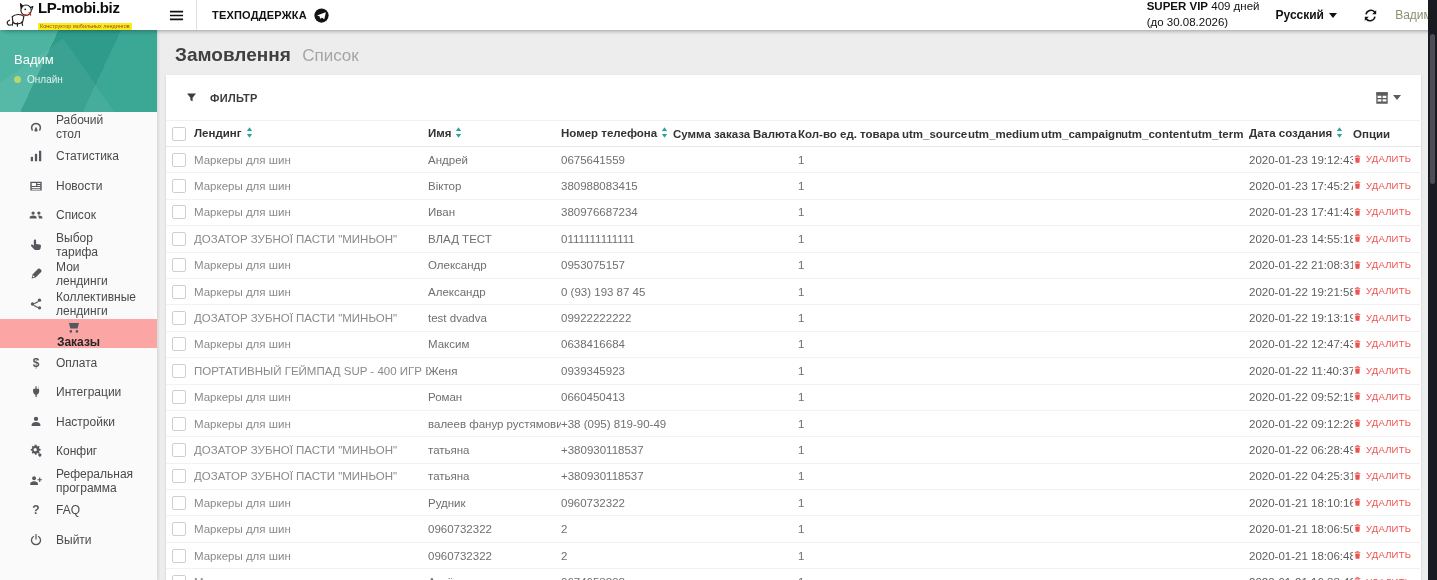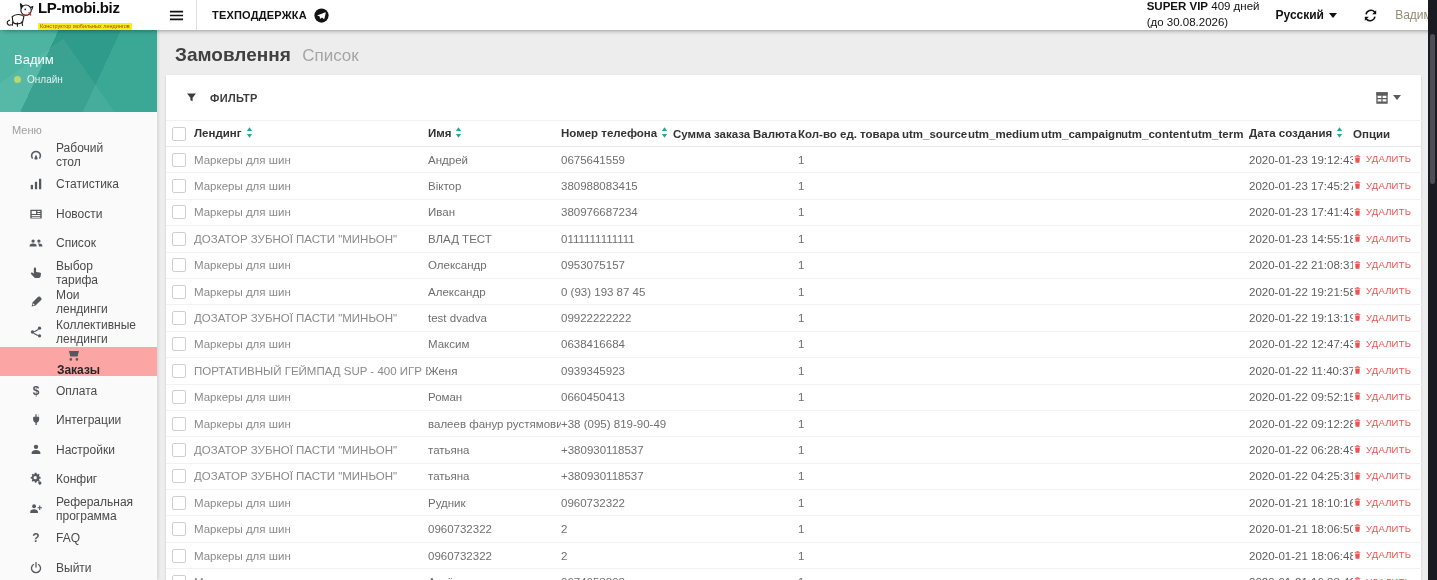--- a/index.html
+++ b/index.html
@@ -147,21 +147,20 @@
 <nav class="sidebar">
   <div class="sidebar-header">
     <div class="sh-inner">
       <div class="sh-name">Вадим</div>
       <div class="sh-status">
         <span class="sh-dot"></span>
         <span>Онлайн</span>
       </div>
     </div>
   </div>
-  <div class="menu-label">Меню</div>
   <div id="sidebar-menu">
       <a class="menu-item">
         <span class="icn">
           <svg viewBox="0 0 16 16">
             <path d="M8 3a6 6 0 0 0-4.7 9.7l1.4-1.1A4.2 4.2 0 0 1 8 4.8a4.2 4.2 0 0 1 3.3 6.8l1.4 1.1A6 6 0 0 0 8 3zm0 4.3L6.4 11a1.7 1.7 0 1 0 3.2 0z"></path>
           </svg>
         </span>
         <span>Рабочий стол</span>
       </a>
       <a class="menu-item">

